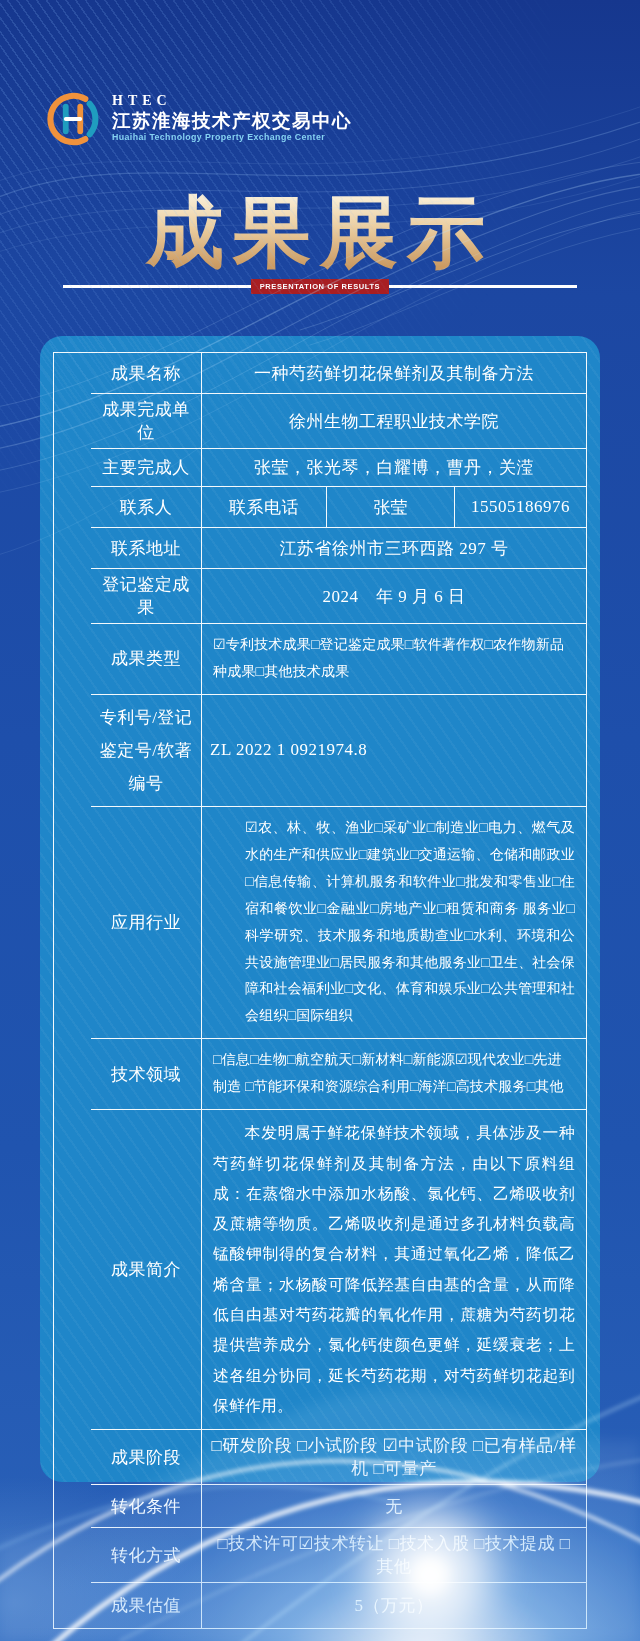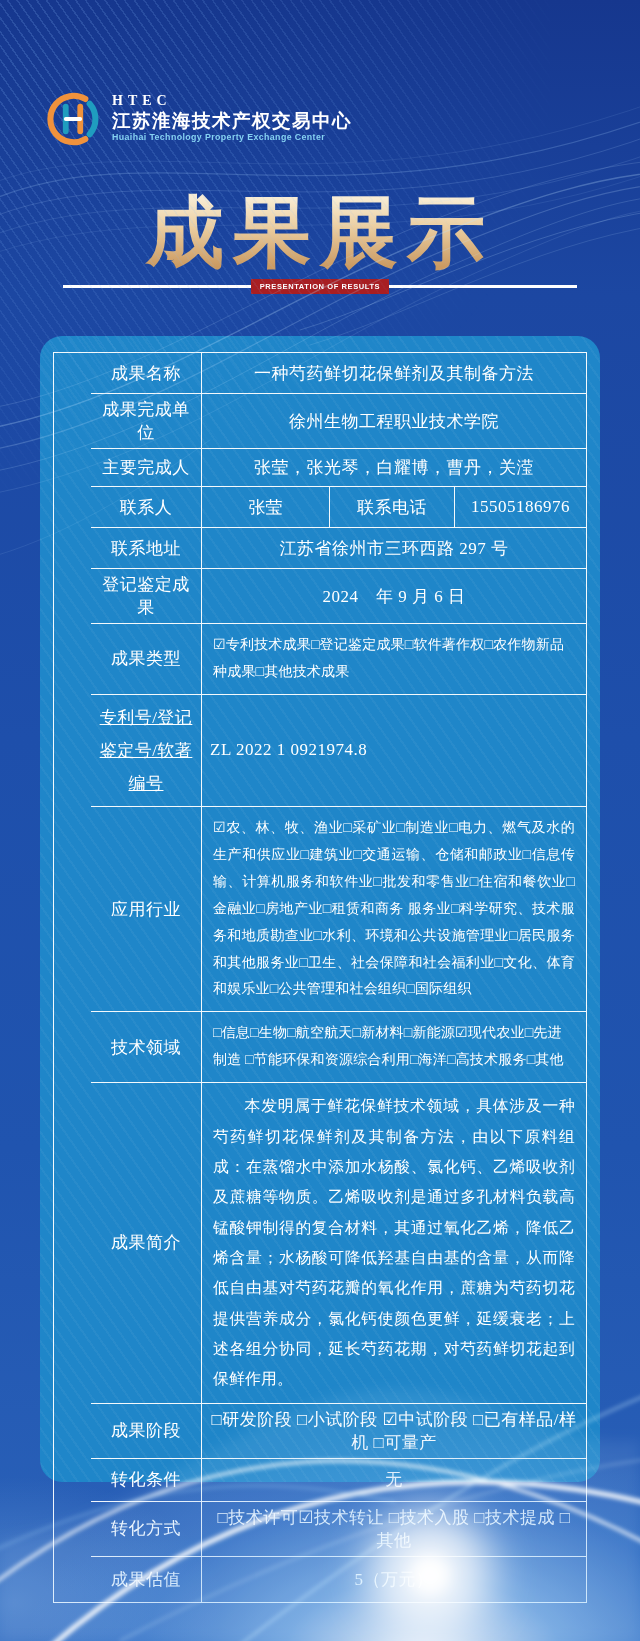--- a/index.html
+++ b/index.html
@@ -63,23 +63,23 @@
   .cell{box-sizing:border-box;display:flex;align-items:center;justify-content:center;padding:4px 8px;}
   .cell:not(:last-child){border-right:1px solid rgba(255,255,255,.95);}
   .cell.label{width:111px;flex:0 0 auto;font-size:17px;letter-spacing:.5px;text-align:center;}
   .cell.value{flex:1 1 auto;font-size:17px;letter-spacing:.5px;text-align:center;}
   .cell.v-mid{width:128px;flex:0 0 auto;font-size:17px;}
   .cell.l-mid{width:125px;flex:0 0 auto;font-size:17px;letter-spacing:.5px;}
   .cell.value.left{justify-content:flex-start;text-align:center;}
   .cell .txt{width:100%;}
   .blk .txt{font-size:14px;line-height:1.92;letter-spacing:.2px;text-align:left;}
   .blk{padding:8px 11px;}
-  .just .txt{text-align:justify;}
+  .just .txt{text-align:justify;margin-left:32px;}
   .para .txt{text-indent:2em;text-align:justify;font-size:15.8px;line-height:1.92;letter-spacing:.2px;}
-  .lbl-wrap{justify-content:flex-start;text-align:left;padding:6px 4px;line-height:1.95;letter-spacing:0;text-decoration:underline;}
+  .lbl-wrap{justify-content:flex-start;text-align:left;padding:6px 4px;line-height:1.95;letter-spacing:0;}
   .mh40{min-height:40px}.mh36{min-height:36px}.mh37{min-height:37px}.mh42{min-height:42px}
   .mh45{min-height:45px}.mh60{min-height:60px}.mh68{min-height:68px}.mh70{min-height:70px}
   .mh180{min-height:180px}.mh218{min-height:218px}
 </style>
 </head>
 <body>
 
 <div class="page">
 
   <div class="bottom-glow"></div>
@@ -97,22 +97,22 @@
         <div class="cell value">徐州生物工程职业技术学院</div>
       </div>
 
       <div class="t-row mh37">
         <div class="cell label">主要完成人</div>
         <div class="cell value">张莹，张光琴，白耀博，曹丹，关滢</div>
       </div>
 
       <div class="t-row mh40">
         <div class="cell label">联系人</div>
+        <div class="cell l-mid">联系电话</div>
         <div class="cell v-mid">张莹</div>
-        <div class="cell l-mid">联系电话</div>
         <div class="cell value">15505186976</div>
       </div>
 
       <div class="t-row mh40">
         <div class="cell label">联系地址</div>
         <div class="cell value">江苏省徐州市三环西路 297 号</div>
       </div>
 
       <div class="t-row mh42">
         <div class="cell label">登记鉴定成果</div>

